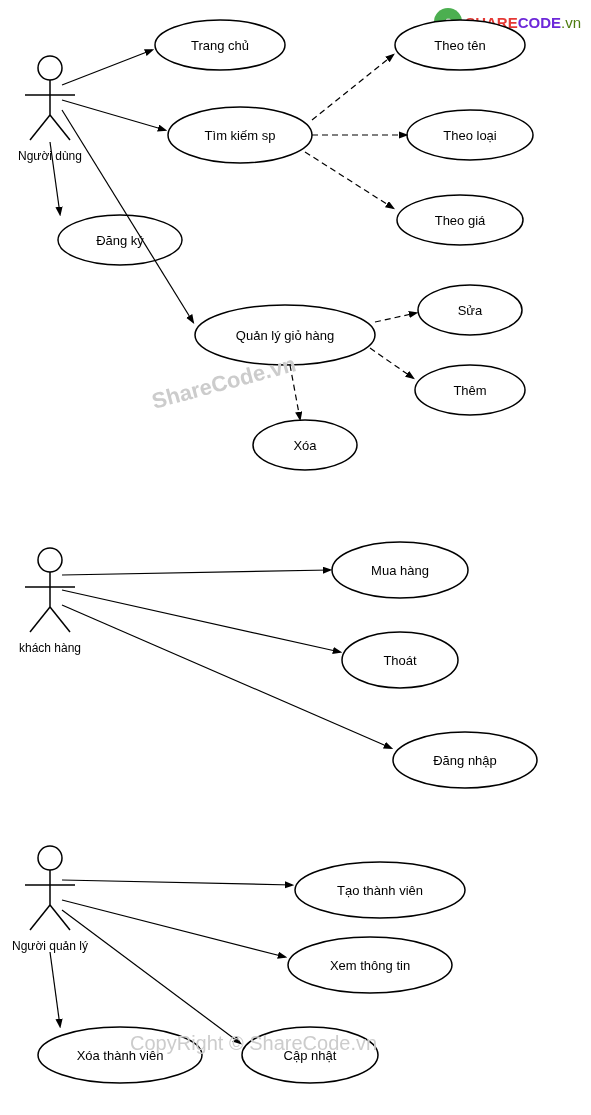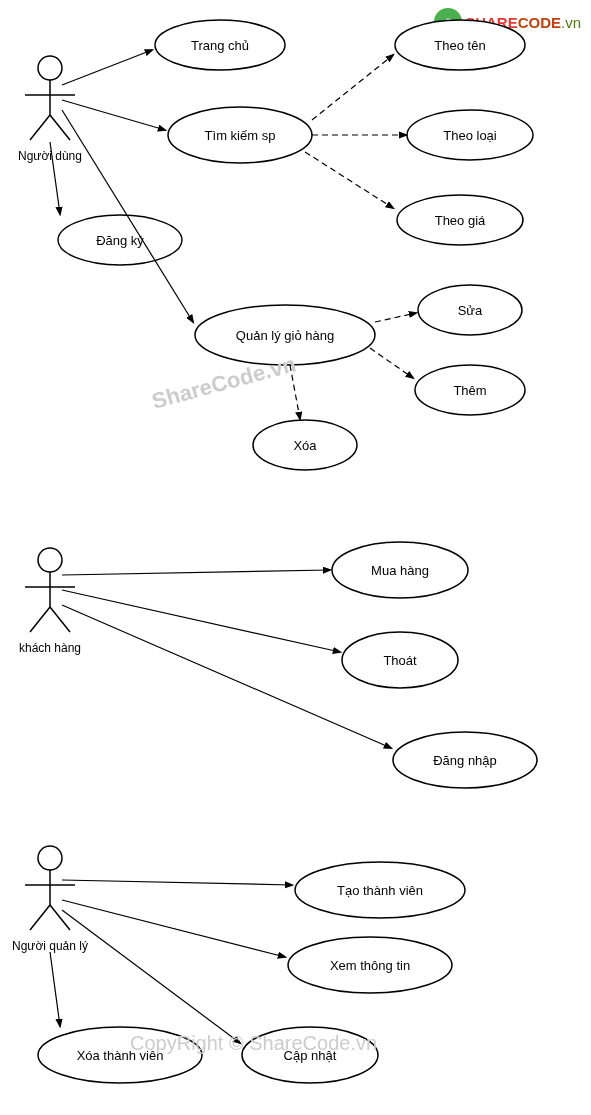--- a/index.html
+++ b/index.html
@@ -66,21 +66,21 @@
     .logo-text span {
       color: #e53935;
     }
   </style>
 </head>
 <body>
 
 <div class="logo">
   <div class="logo-icon">♻</div>
   <div>
-    <div class="logo-text"><span>SHARE</span><span style="color:#c2410c">CODE</span><span style="color:#4d7c0f;font-weight:normal">.vn</span></div>
+    <div class="logo-text"><span>SHARE</span><span style="color:#6d28d9">CODE</span><span style="color:#4d7c0f;font-weight:normal">.vn</span></div>
   </div>
 </div>
 
 <div class="watermark">ShareCode.vn</div>
 <div class="watermark2">CopyRight © ShareCode.vn</div>
 
 <svg xmlns="http://www.w3.org/2000/svg">
 
   <circle cx="50" cy="68" r="12" fill="none" stroke="#000" stroke-width="1.5"></circle>
 

